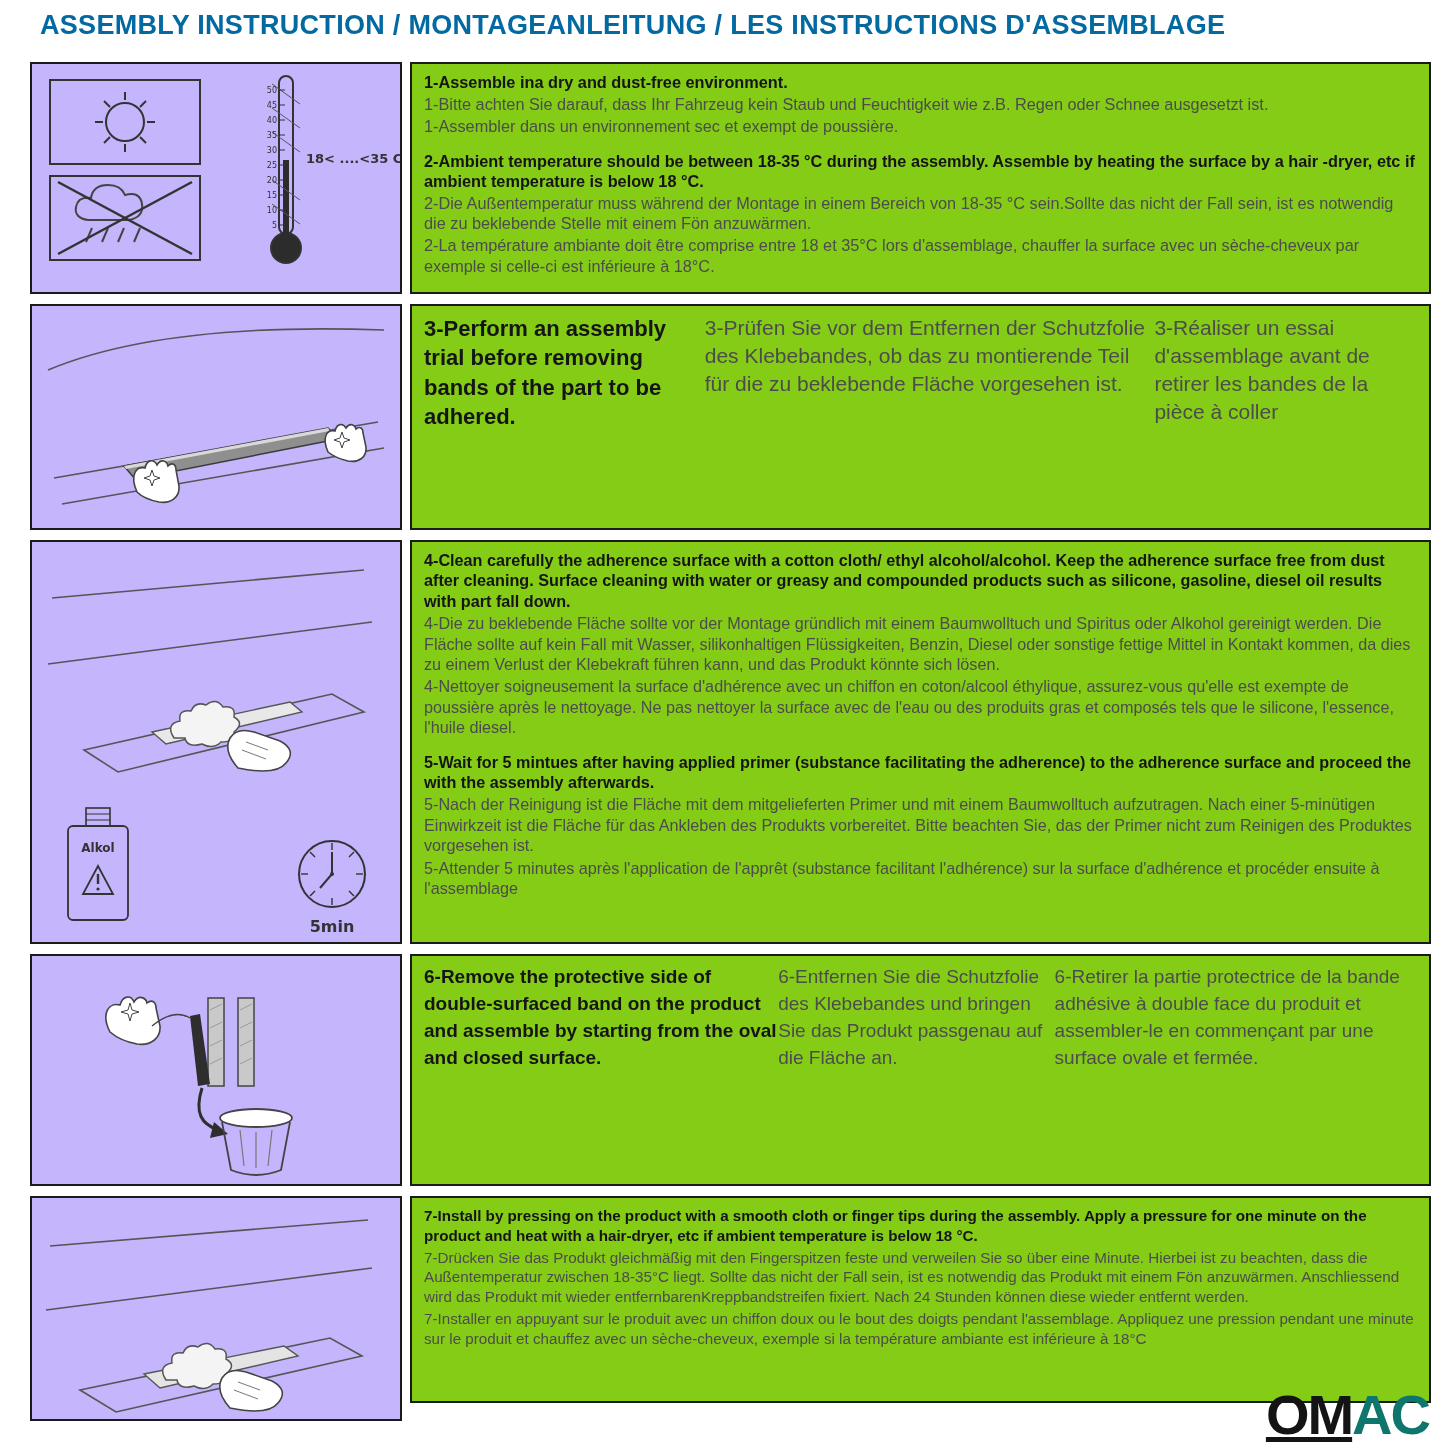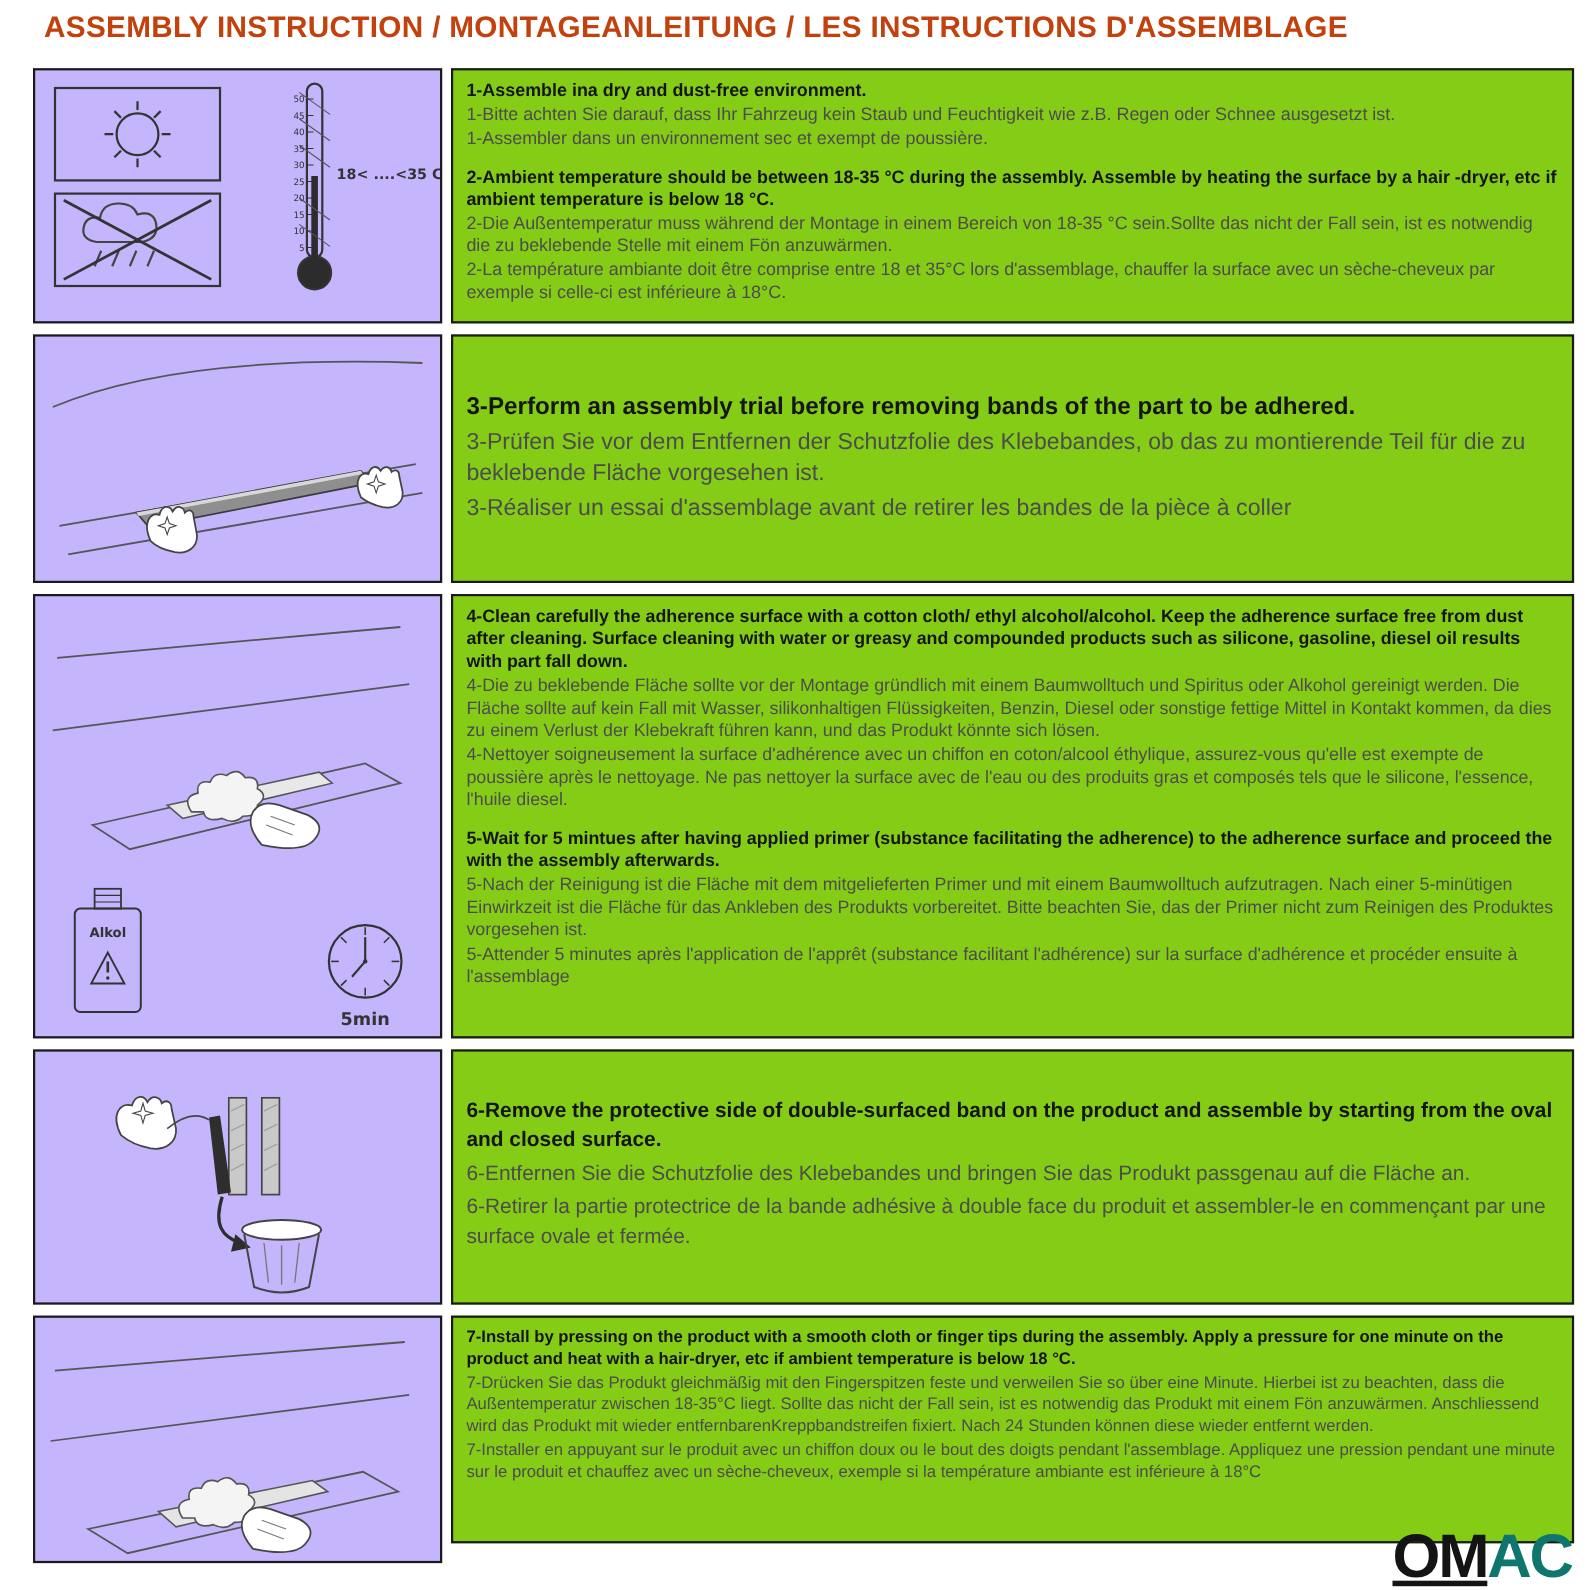--- a/index.html
+++ b/index.html
@@ -1,33 +1,33 @@
 <!DOCTYPE html>
 <html><head>
 <meta charset="utf-8">
 <style>
   html,body{margin:0;padding:0;background:#ffffff;}
   body{font-family:"Liberation Sans",sans-serif;}
   .page{position:relative;width:1445px;height:1445px;background:#fff;overflow:hidden;}
   .title{position:absolute;left:40px;top:10px;margin:0;font-size:27px;font-weight:800;
-         color:#c2410c;letter-spacing:0.3px;white-space:nowrap;}
+         color:#0369a1;letter-spacing:0.3px;white-space:nowrap;}
   .rows{position:absolute;left:30px;top:62px;width:1401px;display:flex;flex-direction:column;gap:10px;}
   .row{display:flex;gap:8px;}
   .illus{flex:0 0 372px;width:372px;border:2px solid #1a1a1a;background:#c4b5fd;box-sizing:border-box;overflow:hidden;}
   .textbox{flex:1;border:2px solid #1a1a1a;box-sizing:border-box;background:#84cc16;
            padding:8px 14px 8px 12px;color:#4c4c4c;overflow:hidden;}
   .p{margin:0 0 2px 0;}
   .pb{font-weight:700;color:#151515;}
   .mt{margin-top:14px;}
   .tb1 .p{font-size:16.3px;line-height:1.24;}
-  .tb2{display:flex;flex-direction:column;justify-content:center;}
+  .tb2{display:flex;flex-direction:row;justify-content:center;}
   .tb2 .p{font-size:21px;line-height:1.34;margin-bottom:4px;}
   .tb2 .pb{font-size:22px;}
   .tb3 .p{font-size:16.2px;line-height:1.26;}
-  .tb4{display:flex;flex-direction:column;justify-content:center;}
+  .tb4{display:flex;flex-direction:row;justify-content:center;}
   .tb4 .p{font-size:19px;line-height:1.42;margin-bottom:4px;}
   .tb5 .p{font-size:15.2px;line-height:1.3;}
   svg{display:block;}
   svg text{font-family:"DejaVu Sans",sans-serif;fill:#333;}
   .logo{position:absolute;right:16px;bottom:2px;font-size:56px;font-weight:800;
         letter-spacing:-2px;line-height:1;}
   .logo .lb{color:#141414;text-decoration:underline;}
   .logo .lr{color:#0f766e;}
 </style>
 </head>

